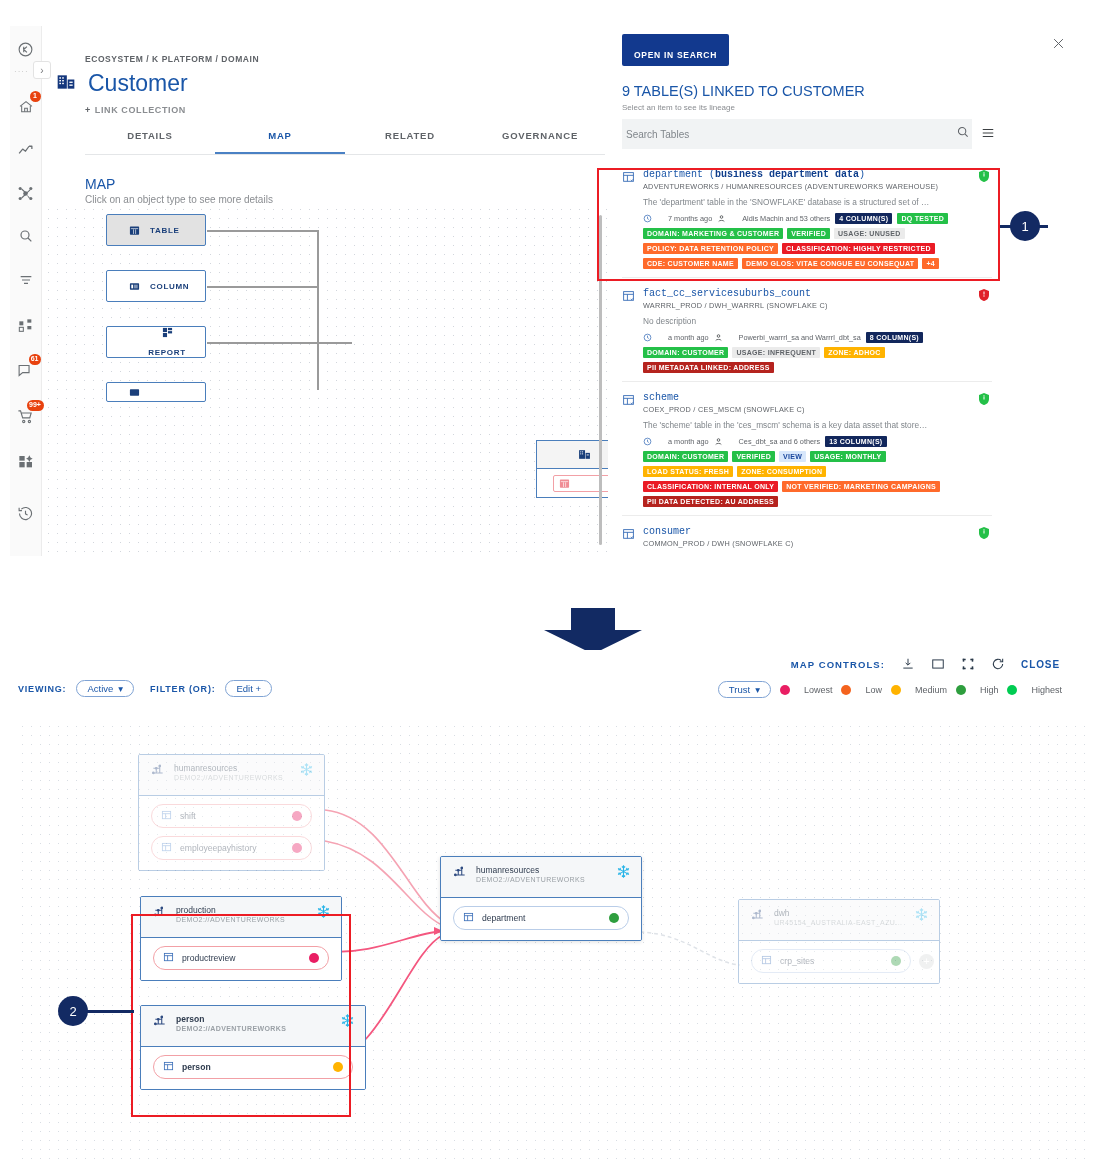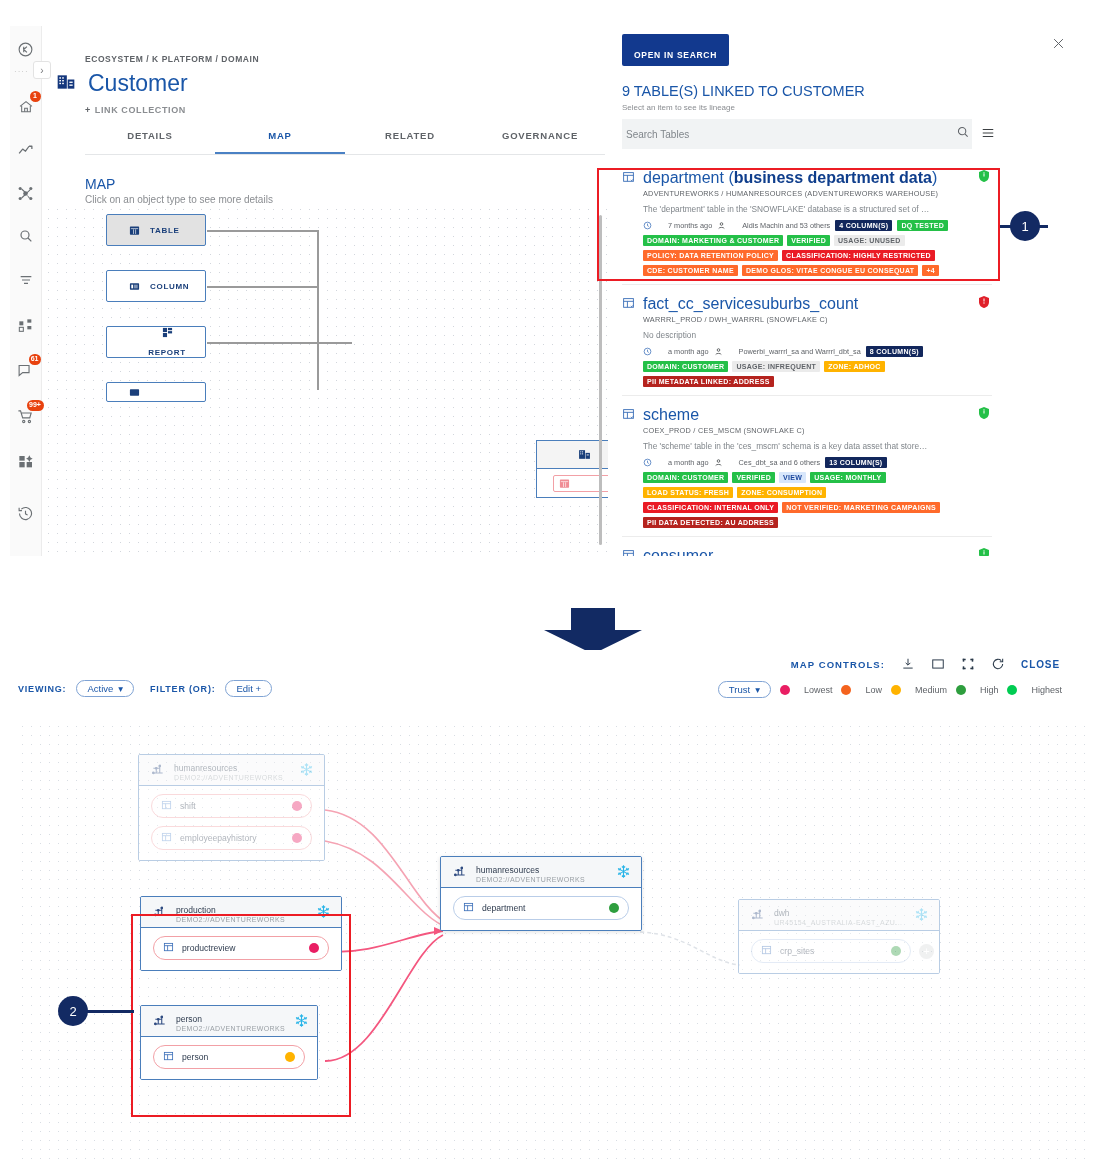--- a/index.html
+++ b/index.html
@@ -130,21 +130,21 @@
     font-size:10px; color:#5f6368; font-family:"Liberation Sans", sans-serif;
   }
   #search-input::placeholder { color:#80868b; }
   #list-menu-icon { position:absolute; left:372px; top:100px; color:#3c4043; cursor:pointer;}
 
   #card-list { position:absolute; left:14px; top:133px; width:370px; }
   .card { border-bottom:1px solid #ececec; padding:10px 0 8px 0; position:relative; }
   .card-main { display:flex; gap:8px; }
   .card-icon { color:#3b6fb8; padding-top:1px; }
   .card-body { flex:1; }
-  .card-title { font-size:16px; color:#1a56a8; }
+  .card-title { font-size:10px; color:#1a56a8;font-family:Liberation Mono, monospace; }
   .card-title b { color:#0f3e8c; }
   .card-path { font-size:7.3px; letter-spacing:.25px; color:#5f6368; margin-top:2px; }
   .card-desc { font-size:8.3px; color:#80868b; margin-top:6px; }
   .card-meta { display:flex; align-items:center; gap:5px; margin-top:6px; flex-wrap:wrap; }
   .meta-item { display:flex; align-items:center; gap:16px; font-size:7.3px; color:#5f6368; }
   .shield { position:absolute; right:2px; top:10px; }
   .chips { margin-top:4px; display:flex; flex-wrap:wrap; gap:3px 4px; }
   .chip {
     font-size:7px; font-weight:bold; letter-spacing:.3px;
     padding:2px 4px; color:#fff; border-radius:1px; white-space:nowrap;
@@ -192,21 +192,21 @@
   #lineage-canvas {
     position:absolute; left:18px; top:72px; width:1072px; height:440px;
     background-image:radial-gradient(#d8dde3 0.8px, transparent 0.8px);
     background-size:9px 9px;
   }
   .grp {
     position:absolute; border:1.2px solid #4a7ebb; border-radius:2px;
     background:#fff; overflow:hidden;
   }
   .grp-header {
-    display:flex; align-items:center; gap:9px; padding:7px 10px 4px 12px;
+    display:flex; align-items:center; gap:9px; padding:7px 10px 14px 12px;
     background:#f5f7f9; border-bottom:1.2px solid #4a7ebb; position:relative;
   }
   .grp-names { flex:1; }
   .grp-name { font-size:8.5px; color:#2e3b4e; }
   .grp-path { font-size:7px; letter-spacing:.4px; color:#9aa0a6; margin-top:1px; }
   .grp-items { padding:8px 12px 10px 12px; display:flex; flex-direction:column; gap:8px; background:#fff;}
   .tbl-node {
     height:24px; border:1px solid #f2a0a6; border-radius:12px; background:#fff;
     display:flex; align-items:center; gap:8px; padding:0 9px; font-size:8.6px; color:#2e3b4e;
   }
@@ -818,21 +818,21 @@
                 <rect x="3" y="3" width="18" height="16"></rect>
                 <path d="M3 8h18M10 8v11"></path>
               </svg>
           </span>
           <span>productreview</span>
           <i class="dot tdot" style="background:#e91e63"></i>
         </div>
       </div>
     </div>
 
-    <div class="grp" style="left:122px; top:283px; width:178px;">
+    <div class="grp" style="left:122px; top:283px; width:226px;font-weight:bold;">
       <div class="grp-header">
         <span>
           <svg width="14" height="14" viewBox="0 0 24 24" fill="none" stroke="#2d4a80" stroke-width="1.8">
               <path d="M4 17h16M9 17V9M15 17V5M4 9h10"></path>
               <circle cx="4" cy="17" r="1.4" fill="#2d4a80"></circle>
               <circle cx="9" cy="9" r="1.4" fill="#2d4a80"></circle>
               <circle cx="15" cy="5" r="1.4" fill="#2d4a80"></circle>
             </svg>
         </span>
         <span class="grp-names">

